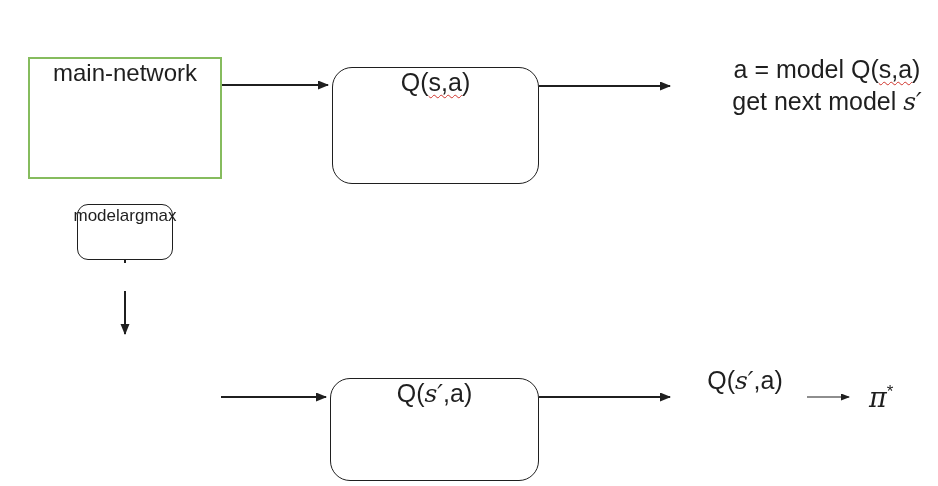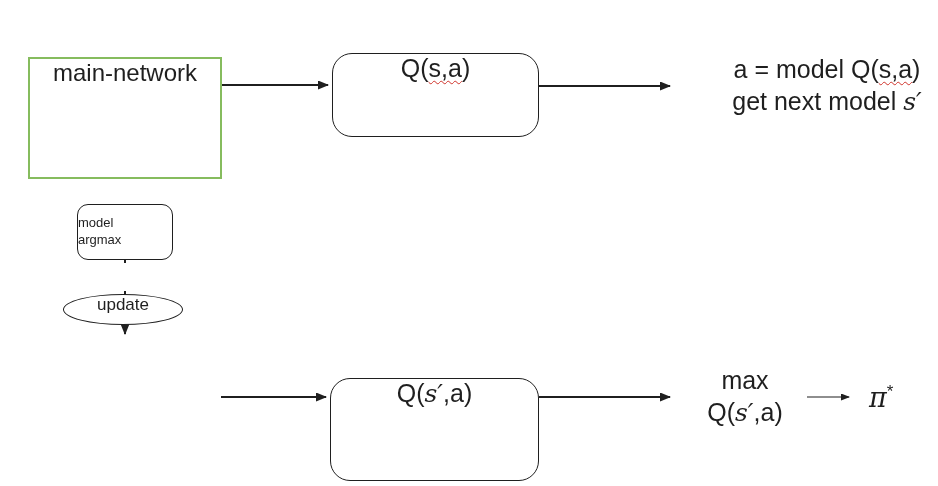--- a/index.html
+++ b/index.html
@@ -36,23 +36,23 @@
     font-size: 24px;
   }
   .rounded-black {
     border: 1.6px solid var(--line);
     border-radius: 20px;
     font-size: 25px;
   }
   .small-rounded {
     border: 1.6px solid var(--line);
     border-radius: 11px;
-    font-size: 13px;
+    font-size: 17px;
     line-height: 1.3;
-    flex-direction: column;
+    flex-direction: row;
   }
   .ellipse {
     border: 1.4px solid var(--line);
     border-radius: 50%;
     font-size: 17px;
   }
   .annotation {
     position: absolute;
     text-align: center;
     font-size: 25px;
@@ -101,45 +101,41 @@
     <line x1="125" y1="291" x2="125" y2="334" stroke="#1f1f1f" stroke-width="2" marker-end="url(#ah)"></line>
     <line x1="221" y1="397" x2="326" y2="397" stroke="#1f1f1f" stroke-width="2.2" marker-end="url(#ah)"></line>
     <line x1="539" y1="397" x2="670" y2="397" stroke="#1f1f1f" stroke-width="2.2" marker-end="url(#ah)"></line>
     <line x1="807" y1="397" x2="849" y2="397" stroke="#1f1f1f" stroke-width="1.2" marker-end="url(#ah-small)"></line>
   </svg>
 
   <div class="node rect-green" style="left:28px; top:24px; width:194px; height:122px;">
     <span>main-network</span>
   </div>
 
-  <div class="node rounded-black" style="left:332px; top:20px; width:207px; height:84px;">
+  <div class="node rounded-black" style="left:332px; top:34px; width:207px; height:117px;">
     <span><span>Q(</span><span class="sq">s,a</span><span>)</span></span>
   </div>
 
   <div class="node small-rounded" style="left:77px; top:171px; width:96px; height:56px;">
     <span>model</span>
     <span>argmax</span>
   </div>
 
-  <div class="node ellipse" style="left:63px; top:261px; width:120px; height:31px;">
-    <span>update</span>
-  </div>
 
 
   <div class="node rounded-black" style="left:330px; top:345px; width:209px; height:103px;">
     <span><span>Q(</span><span class="mi">s′</span><span>,a)</span></span>
   </div>
 
   <div class="annotation" style="left:708px; top:53px; width:238px;">
     <div><span>a = model Q(</span><span class="sq">s,a</span><span>)</span></div>
     <div><span>get next model </span><span class="mi">s′</span></div>
   </div>
 
   <div class="annotation" style="left:695px; top:364px; width:100px;">
-    <div>max</div>
     <div><span>Q(</span><span class="mi">s′</span><span>,a)</span></div>
   </div>
 
   <div class="pi-star" style="left:869px; top:382px;">
     <span class="mi">π</span><sup>*</sup>
   </div>
 
 </div>
 
 </body></html>

